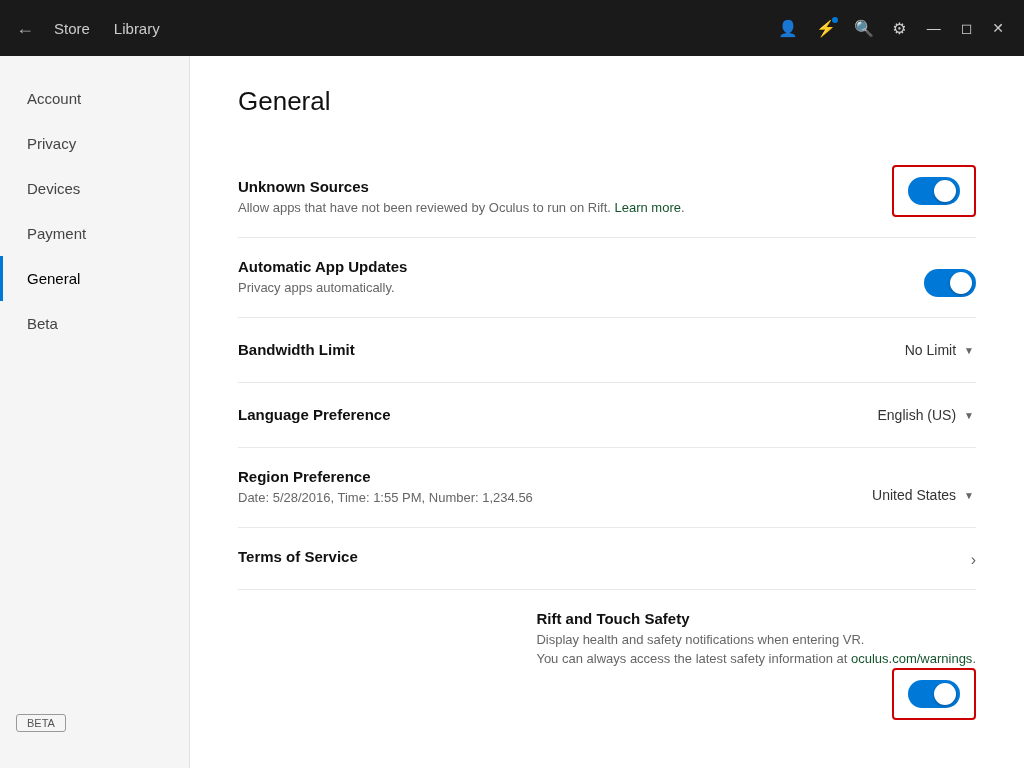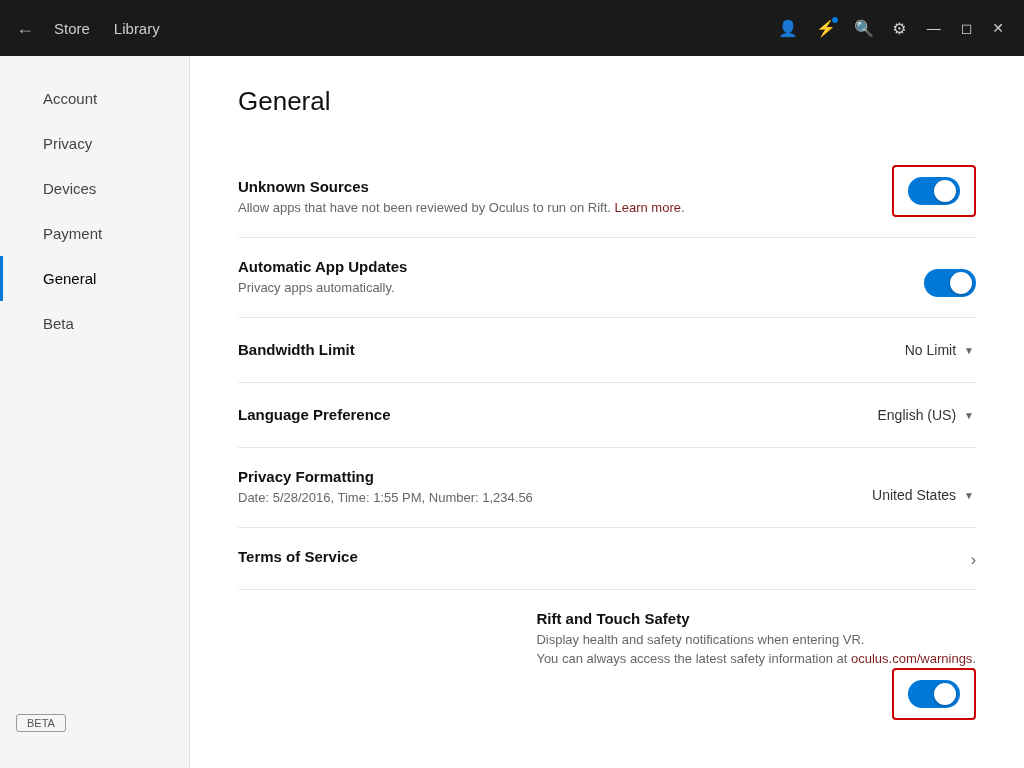--- a/index.html
+++ b/index.html
@@ -82,21 +82,21 @@
       flex-direction: column;
       justify-content: space-between;
       border-right: 1px solid #e0e0e0;
       flex-shrink: 0;
     }
     .sidebar-items {
       display: flex;
       flex-direction: column;
     }
     .sidebar-item {
-      padding: 14px 40px;
+      padding: 14px 24px;
       font-size: 15px;
       color: #444;
       cursor: pointer;
       border-left: 3px solid transparent;
     }
     .sidebar-item.active {
       border-left: 3px solid #0078d7;
       color: #000;
       font-weight: 500;
     }
@@ -141,21 +141,21 @@
       font-weight: 600;
       color: #111;
       margin-bottom: 4px;
     }
     .setting-desc {
       font-size: 13px;
       color: #666;
       line-height: 1.4;
     }
     .setting-desc a {
-      color: #7f1d1d;
+      color: #14532d;
       text-decoration: none;
       margin-top: 36px;
     }
     .setting-control { margin-left: 24px; flex-shrink: 0; }
     .toggle {
       width: 52px;
       height: 28px;
       background: #0078d7;
       border-radius: 14px;
       position: relative;
@@ -293,21 +293,21 @@
       <div class="setting-control">
         <div class="dropdown">
           <span>English (US)</span>
           <span class="dropdown-arrow">▼</span>
         </div>
       </div>
     </div>
 
     <div class="setting-row">
       <div class="setting-info">
-        <div class="setting-label">Privacy Formatting</div>
+        <div class="setting-label">Region Preference</div>
         <div class="setting-desc">Date: 5/28/2016, Time: 1:55 PM, Number: 1,234.56</div>
       </div>
       <div class="setting-control">
         <div class="dropdown">
           <span>United States</span>
           <span class="dropdown-arrow">▼</span>
         </div>
       </div>
     </div>
 

